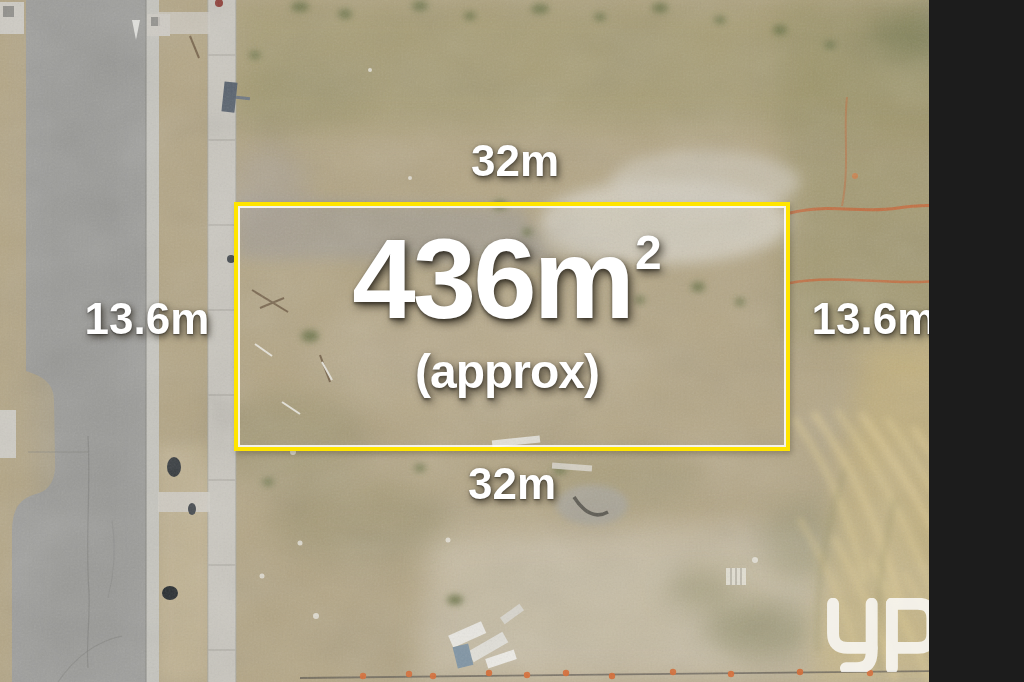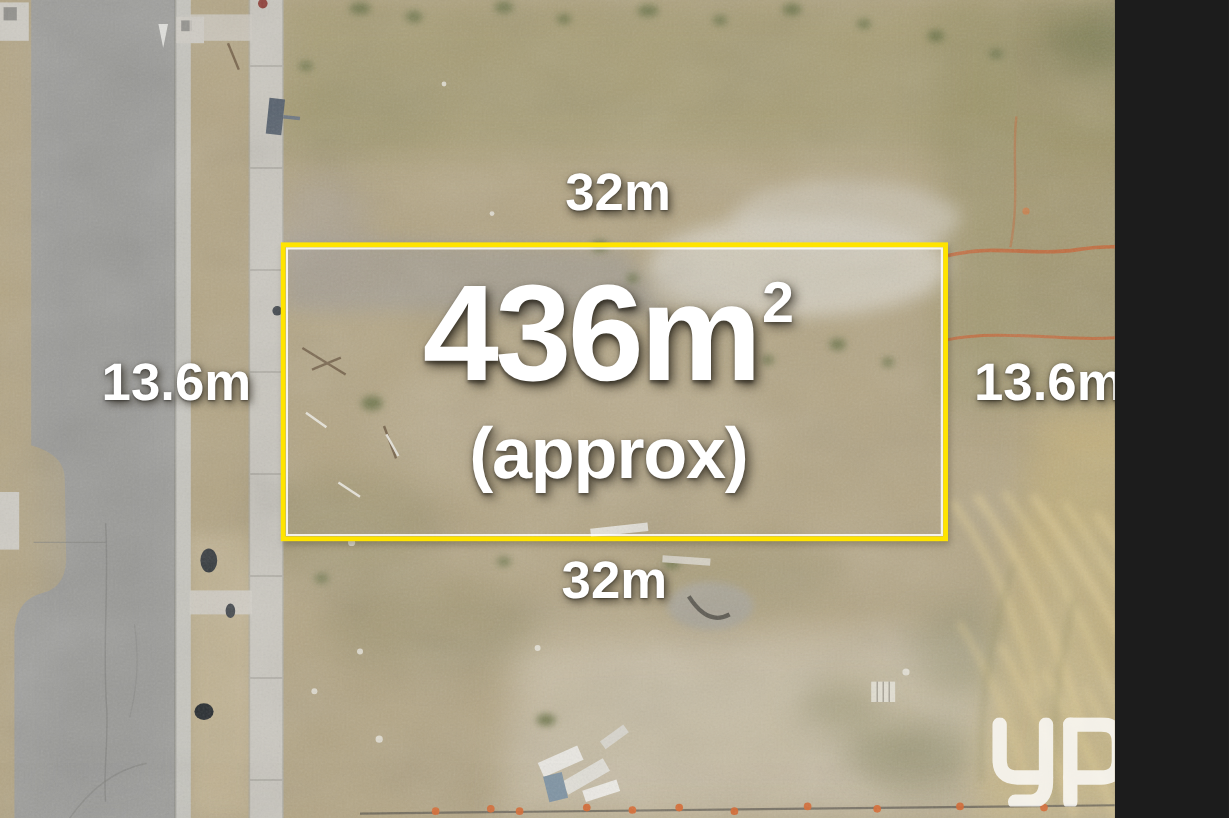--- a/index.html
+++ b/index.html
@@ -19,21 +19,21 @@
     transform:translateX(-50%);white-space:nowrap;
     text-shadow:2px 3px 7px rgba(40,35,25,.8),0 1px 2px rgba(0,0,0,.5);
   }
   .area-wrap{
     position:absolute;left:507px;top:222px;transform:translateX(-50%);
     text-align:center;color:#fff;white-space:nowrap;
     text-shadow:3px 4px 9px rgba(40,35,25,.8),0 2px 3px rgba(0,0,0,.45);
   }
   .area-line{font-size:114px;font-weight:700;line-height:1;letter-spacing:-3px;}
   .area-sup{font-size:48px;font-weight:700;position:relative;top:-49px;margin-left:3px;letter-spacing:0;}
-  .approx-line{font-size:60px;font-weight:700;line-height:1;margin-top:12px;letter-spacing:-1px;}
+  .approx-line{font-size:48px;font-weight:700;line-height:1;margin-top:12px;letter-spacing:-1px;}
   .ypa-logo{position:absolute;left:822px;top:598px;width:184px;height:74px;opacity:.8;}
 </style>
 </head>
 <body>
 
 <div class="stage">
 
   <svg class="bg" viewBox="0 0 1024 682" preserveAspectRatio="none" aria-hidden="true">
     <defs>
       <filter id="b3" x="-30%" y="-30%" width="160%" height="160%">

